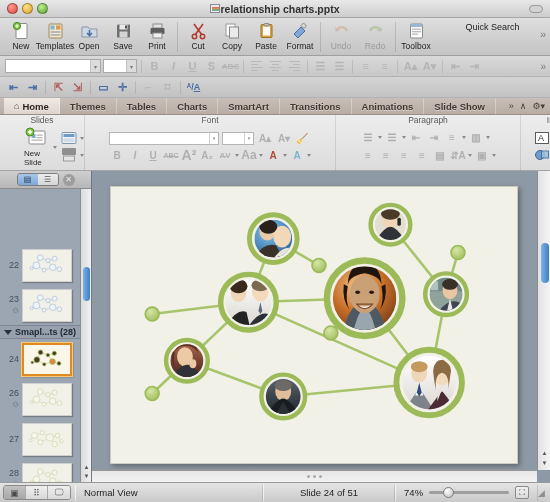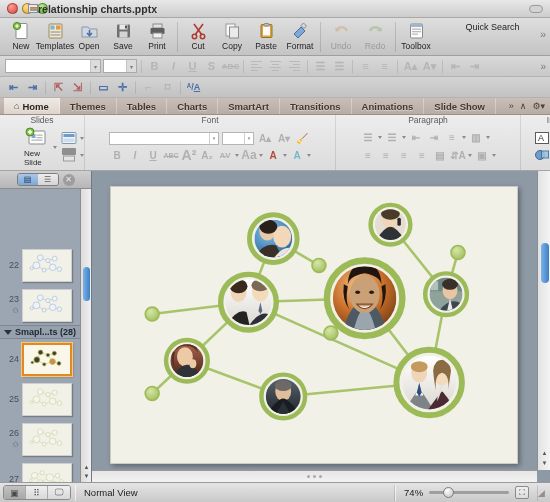--- a/index.html
+++ b/index.html
@@ -24,21 +24,21 @@
     display:flex; align-items:center;
   }
   .traffic { display:flex; gap:4px; margin-left:7px; }
   .tl { width:11px; height:11px; border-radius:50%; border:1px solid rgba(0,0,0,.32); }
   .tl.red    { background: radial-gradient(circle at 35% 30%, #ff9b92, #d9463c); }
   .tl.yellow { background: radial-gradient(circle at 35% 30%, #ffe08a, #e0a226); }
   .tl.green  { background: radial-gradient(circle at 35% 30%, #bff08a, #5ba338); }
   .title-wrap {
     position:absolute; left:0; right:0; text-align:center;
     font-size:10.5px; color:#303030; font-weight:700;
-    display:flex; align-items:center; justify-content:flex-start; margin-left:28px;
+    display:flex; align-items:center; justify-content:center; 
   }
   .doc-ico {
     width:10px; height:9px; background:#e9e9ee; border:1px solid #8a8a95;
     display:inline-block; position:relative;
   }
   .doc-ico:after{content:""; position:absolute; left:1px; top:2px; width:7px; height:4px;
     background:linear-gradient(#d66,#c95 40%,#7a9 70%);}
   .tb-right { position:absolute; right:7px; width:14px; height:8px;
     border:1px solid #9a9a9a; border-radius:4px; background:#d3d3d3; }
 
@@ -701,42 +701,20 @@
                   <circle cx="33" cy="9" r="2.3"></circle>
                     <circle cx="9" cy="19" r="1.4"></circle>
                     <circle cx="22" cy="21" r="1.8"></circle>
                   <circle cx="31" cy="18" r="3.1" fill="#d98a3c"></circle>
                     <circle cx="38" cy="20" r="2.1"></circle>
                 </g>
               </svg>
             </div>
           </div>
 
-          <div class="sb-item">
-            <div class="sb-num">
-                <span>25</span>
-              </div>
-            <div class="thumb">
-              <svg viewBox="0 0 50 33">
-                <g stroke="#cfd6b6" stroke-width=".6" fill="none">
-                    <path d="M18 8 L14 16 M18 8 L26 11 M14 16 L9 19 M14 16 L22 21 M26 11 L33 9 M26 11 L31 18 M22 21 L31 18 M31 18 L38 20"></path>
-                  </g>
-                <g fill="#f6f5ea" stroke="#c3cf9c" stroke-width=".6">
-                  <circle cx="18" cy="8" r="3"></circle>
-                    <circle cx="14" cy="16" r="3.6"></circle>
-                    <circle cx="26" cy="11" r="2.2"></circle>
-                  <circle cx="33" cy="9" r="2.6"></circle>
-                    <circle cx="9" cy="19" r="1.6"></circle>
-                    <circle cx="22" cy="21" r="2"></circle>
-                  <circle cx="31" cy="18" r="3.4"></circle>
-                    <circle cx="38" cy="20" r="2.4"></circle>
-                </g>
-              </svg>
-            </div>
-          </div>
 
           <div class="sb-item">
             <div class="sb-num">
               <span>26</span>
               <span class="sb-star">✩</span>
             </div>
             <div class="thumb">
               <svg viewBox="0 0 50 33">
                 <g stroke="#cfd6b6" stroke-width=".6" fill="none">
                     <path d="M18 8 L14 16 M18 8 L26 11 M14 16 L9 19 M14 16 L22 21 M26 11 L33 9 M26 11 L31 18 M22 21 L31 18 M31 18 L38 20"></path>
@@ -1026,20 +1004,23 @@
 
   <div class="status">
     <div class="vbtns">
       <div class="sel">▣</div>
       <div>⠿</div>
       <div>🖵</div>
     </div>
     <div class="st-seg st-grow">
       <span>Normal View</span>
     </div>
+    <div class="st-seg" style="width:132px;justify-content:center">
+      <span>Slide 24 of 51</span>
+    </div>
     <div class="st-seg" style="gap:6px">
       <span>74%</span>
       <span class="zoom-slider">
         <span class="zoom-knob"></span>
       </span>
       <span class="fit-btn">⛶</span>
     </div>
     <div class="grip">◢</div>
   </div>
 

